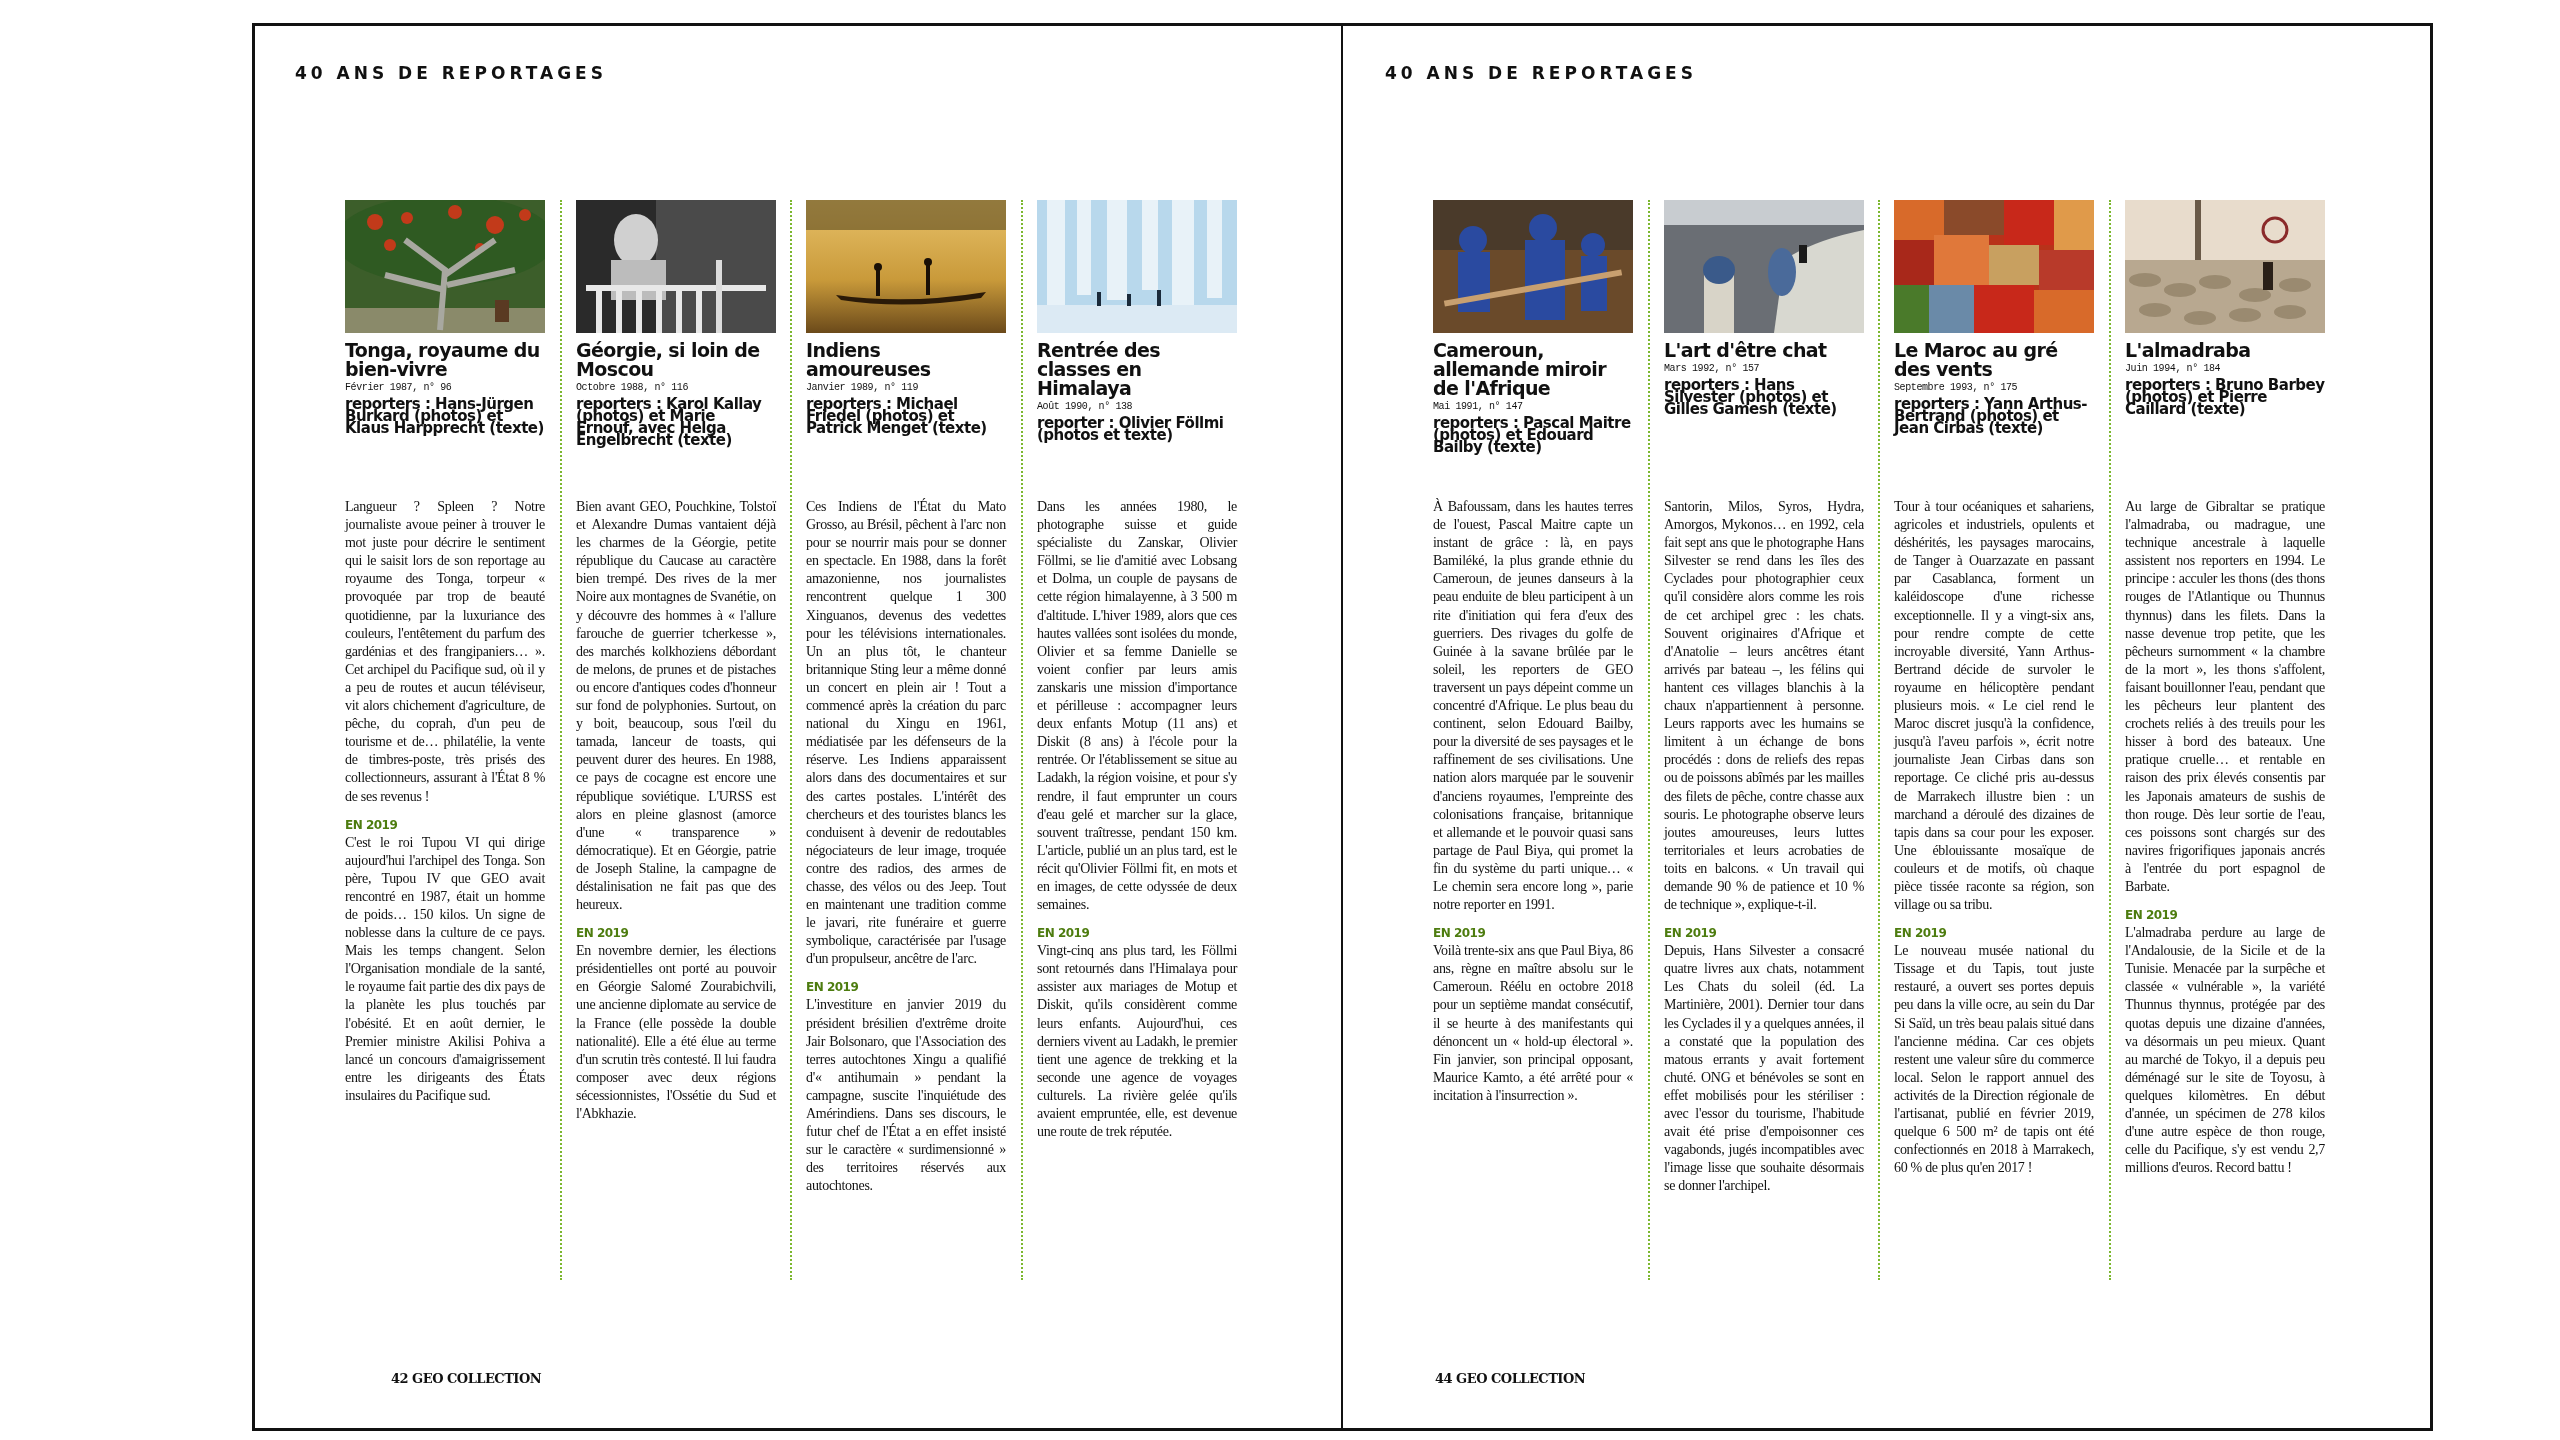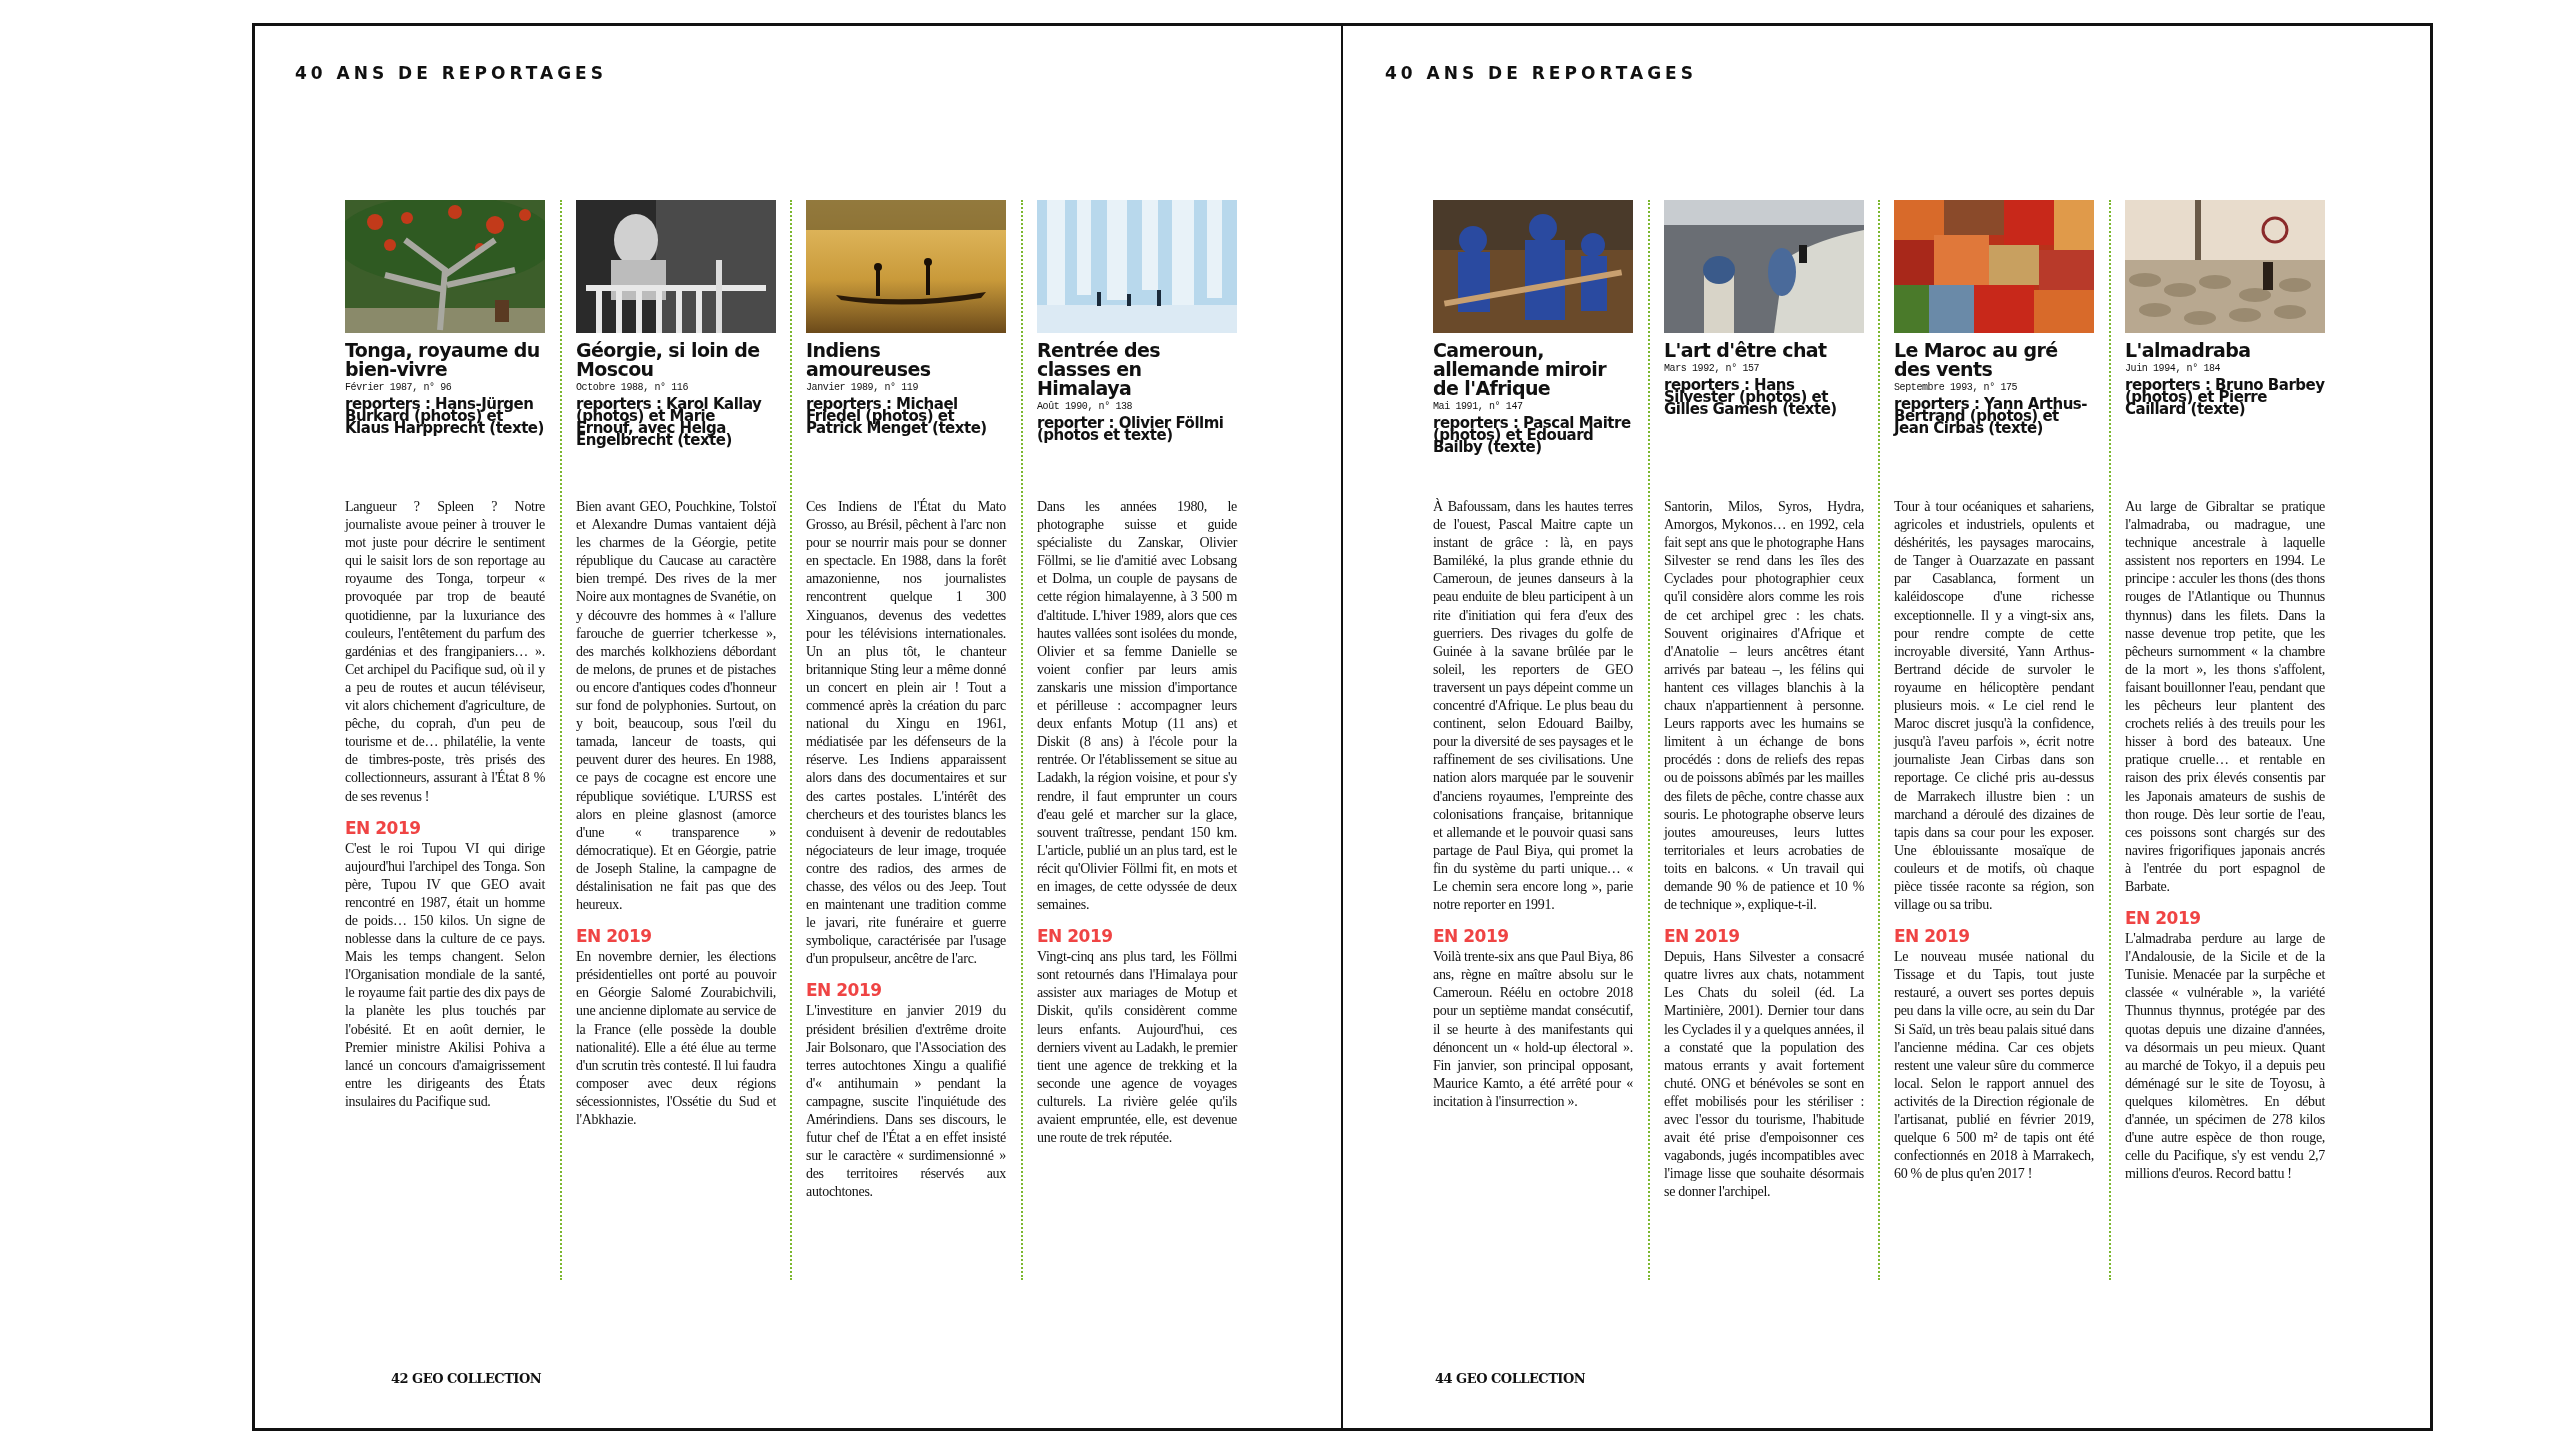--- a/index.html
+++ b/index.html
@@ -16,21 +16,21 @@
   .page.left .folio{left:136px;}
   .page.right .folio{left:92px;}
   .col{position:absolute;top:177px;width:200px;}
   .col .sep{position:absolute;left:-16px;top:0;height:1080px;border-left:2px dotted #7cb82f;}
   .photo{width:200px;height:133px;display:block;}
   .title{margin-top:8px;font-family:"DejaVu Sans",sans-serif;font-weight:bold;font-size:19px;line-height:19px;letter-spacing:-0.6px;}
   .meta{margin-top:3px;font-family:Liberation Mono, monospace;font-size:10px;line-height:12px;letter-spacing:-0.4px;}
   .credits{margin-top:4px;font-family:"DejaVu Sans",sans-serif;font-weight:bold;font-size:15px;line-height:12px;letter-spacing:-0.5px;}
   .body{font-family:"Liberation Serif",serif;font-size:14px;line-height:18.1px;text-align:justify;letter-spacing:-0.3px;hyphens:auto;}
   .lead{position:absolute;left:0;top:298px;width:200px;}
-  .update-head{font-family:"DejaVu Sans",sans-serif;font-weight:bold;font-size:17px;color:#ef4444;margin:12px 0 2px 0;letter-spacing:-0.5px;}
+  .update-head{font-family:"DejaVu Sans",sans-serif;font-weight:bold;font-size:12px;color:#4d7c0f;margin:12px 0 2px 0;letter-spacing:-0.5px;}
 </style>
 </head>
 <body>
 
 <div class="frame"></div>
 <div class="divider"></div>
 
 <div class="page left">
   <div class="running-head">40 ANS DE REPORTAGES</div>
 

